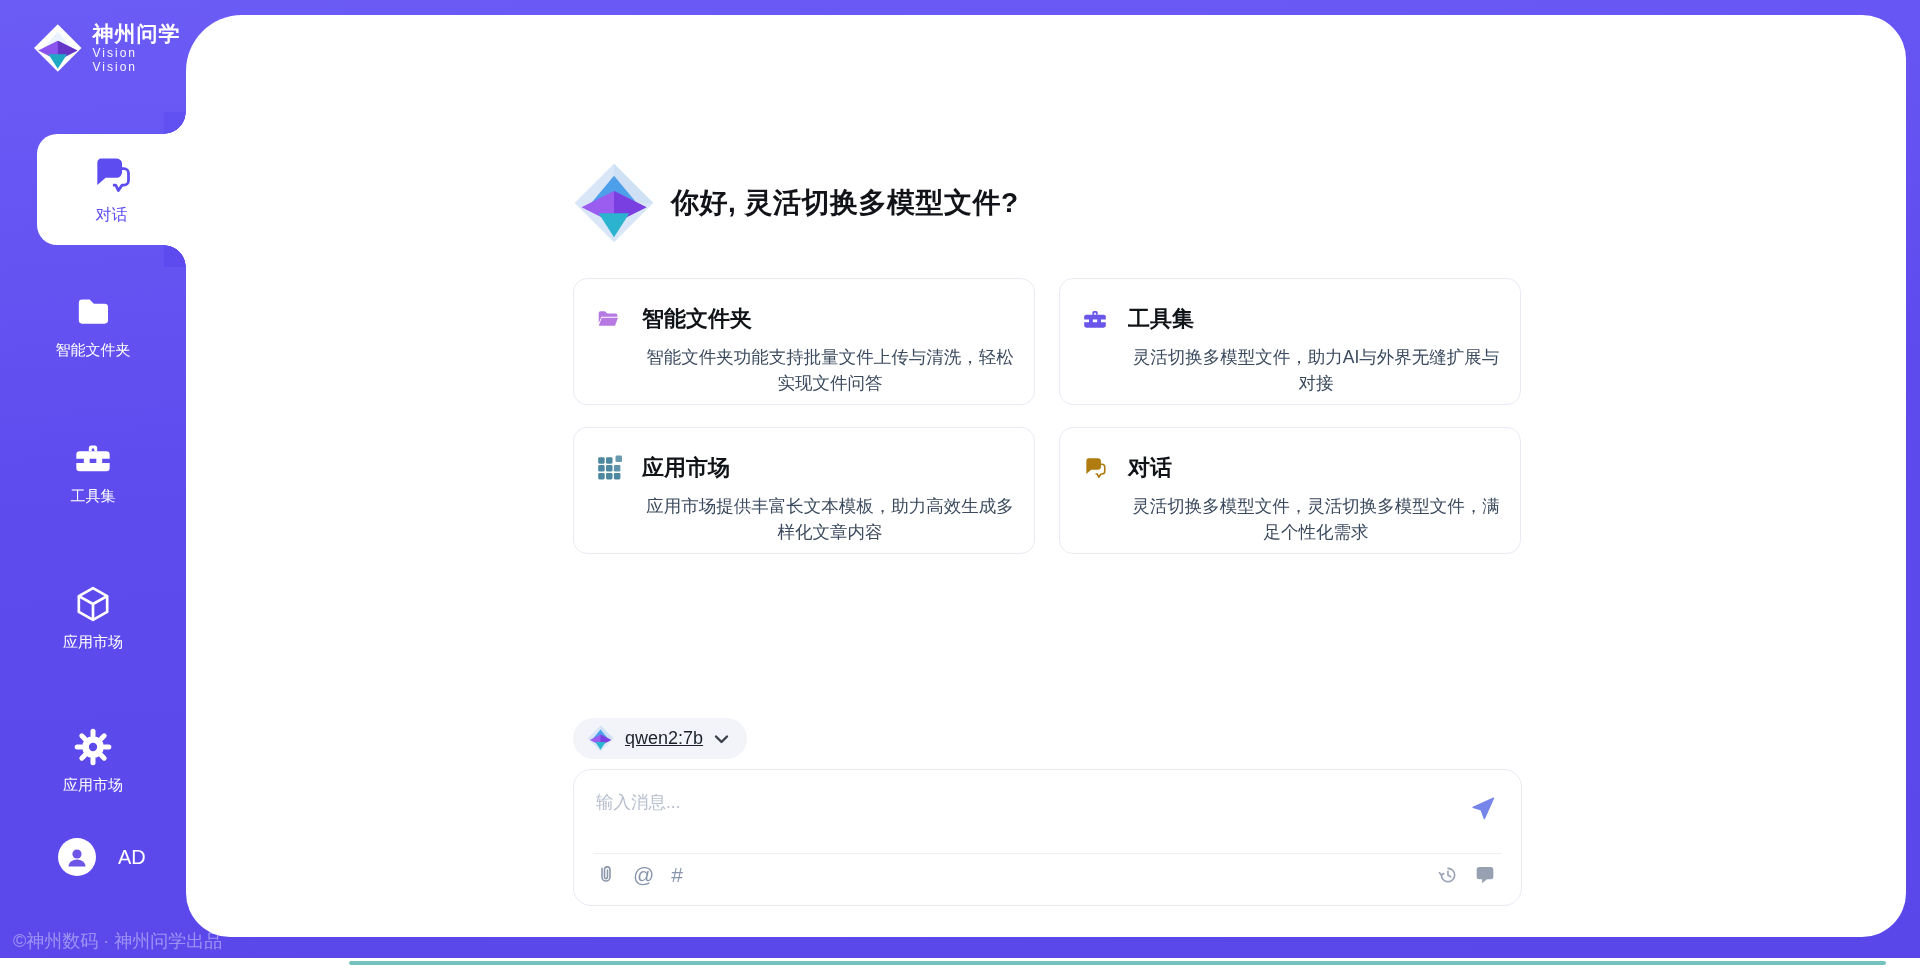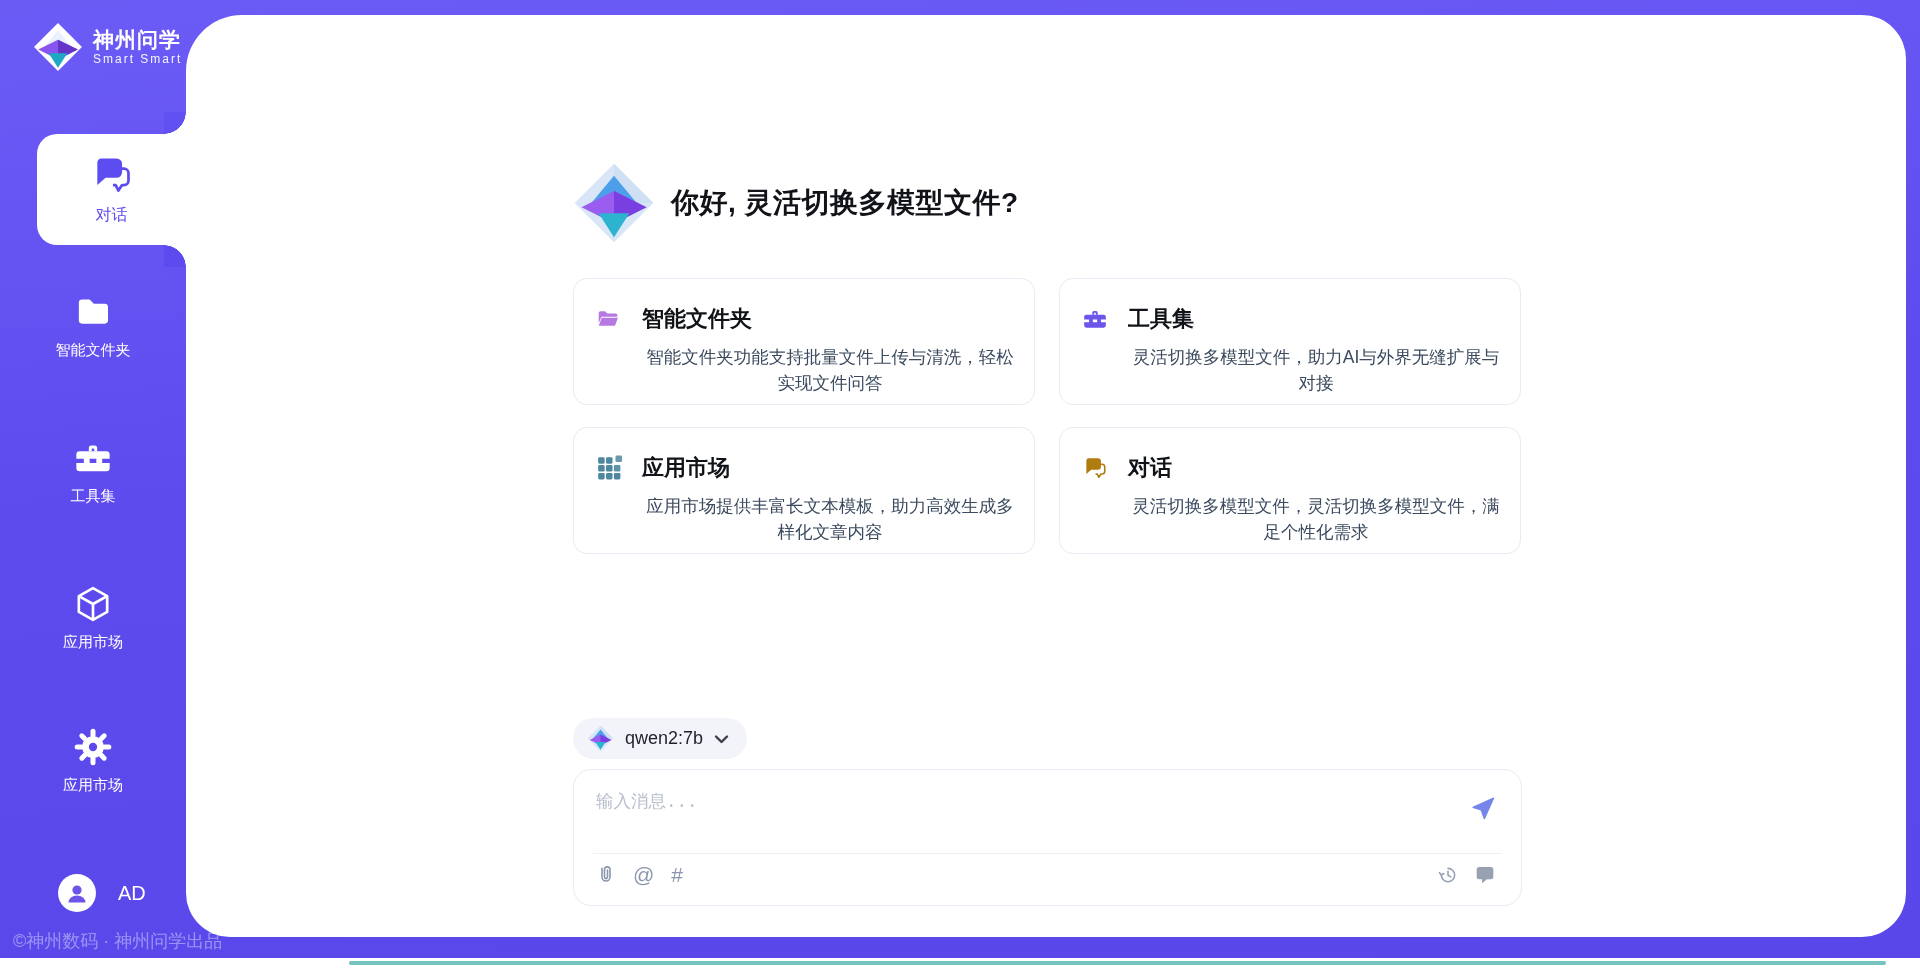--- a/index.html
+++ b/index.html
@@ -31,21 +31,21 @@
 
   .nav-active { position:absolute; left:37px; top:134px; width:149px; height:111px;
                 background:#ffffff; border-radius:20px 0 0 20px; display:flex; flex-direction:column;
                 align-items:center; justify-content:center; gap:8px; color:#5d4cf0; cursor:pointer; }
   .nav-active svg { width:44px; height:44px; }
   .nav-active .nav-label { font-size:16px; }
   .fillet { position:absolute; left:164px; width:22px; height:22px; }
   .fillet-top { top:112px; background:radial-gradient(circle at 0 0, #6150f2 0 21.5px, #ffffff 22px); }
   .fillet-bottom { top:245px; background:radial-gradient(circle at 0 100%, #5d4bef 0 21.5px, #ffffff 22px); }
 
-  .user-badge { position:absolute; left:58px; top:874px; display:flex; align-items:center; gap:22px; }
+  .user-badge { position:absolute; left:58px; top:838px; display:flex; align-items:center; gap:22px; }
   .avatar { width:38px; height:38px; border-radius:50%; background:#ffffff; display:flex;
             align-items:center; justify-content:center; }
   .avatar svg { width:24px; height:24px; color:#6e55e8; }
   .user-name { font-size:20px; color:#fff; }
   .copyright { position:absolute; left:13px; top:929px; font-size:18px; color:rgba(255,255,255,.4); white-space:nowrap; }
 
   
   .greeting { position:absolute; left:573px; top:162px; display:flex; align-items:center; gap:16px; }
   .greeting svg { width:82px; height:82px; }
   .greeting-title { font-size:28px; font-weight:bold; color:#111319; letter-spacing:.5px; }
@@ -56,27 +56,27 @@
   .card-head { display:flex; align-items:center; gap:20px; }
   .card-head svg { width:26px; height:26px; flex:0 0 auto; }
   .card-title { font-size:22px; font-weight:bold; color:#101317; }
   .card-desc { margin:10px 0 0 46px; width:376px; font-size:17.5px; line-height:1.5; color:#3b4a5e;text-align:center; }
   .ic-folder { color:#b679e2; } .ic-toolbox { color:#6a57ea; }
   .ic-grid { color:#4d87a0; } .ic-chat-amber { color:#b07c10; }
 
   .model-pill { position:absolute; left:573px; top:718px; height:41px; padding:0 18px 0 14px;
                 display:flex; align-items:center; gap:11px; background:#f3f4f9; border-radius:21px; cursor:pointer; }
   .model-pill svg.logo { width:27px; height:27px; }
-  .model-name { font-size:18px; color:#1c212b; }
+  .model-name { font-size:18px; color:#1c212b;text-decoration:underline; }
   .model-pill .chev { width:15px; height:10px; color:#3a3f4a; }
 
   .composer { position:absolute; left:573px; top:769px; width:949px; height:137px;
               background:#fff; border:1.5px solid #e8eaf4; border-radius:18px; }
   .composer-input { position:absolute; left:22px; top:17px; width:840px; height:30px; border:none; outline:none;
-                    font-size:17.5px; color:#30384a; font-family:Liberation Mono, monospace; background:transparent; }
+                    font-size:17.5px; color:#30384a; font-family:Liberation Sans, sans-serif; background:transparent; }
   .composer-input::placeholder { color:#b7bfcd; }
   .send-btn { position:absolute; right:25px; top:25px; width:26px; height:26px; color:#7585ea; cursor:pointer; }
   .send-btn svg { width:26px; height:26px; }
   .composer-divider { position:absolute; left:19px; right:19px; top:83px; height:1px; background:#eef0f6; }
   .composer-footer { position:absolute; left:22px; right:26px; top:95px; display:flex; align-items:center; }
   .foot-left { display:flex; align-items:center; gap:17px; color:#8996ab; }
   .foot-left .txt-ic { font-size:21px; line-height:20px; cursor:pointer; }
   .foot-left svg { width:20px; height:20px; cursor:pointer; }
   .foot-right { margin-left:auto; display:flex; align-items:center; gap:17px; color:#97a1b2; }
   .foot-right svg { width:20px; height:20px; cursor:pointer; }
@@ -163,21 +163,21 @@
 
   <div class="panel"></div>
 
   <aside class="sidebar">
     <div class="brand">
       <svg viewBox="0 0 48 48">
           <use href="#diamond-white"></use>
         </svg>
       <div>
         <div class="brand-name">神州问学</div>
-        <div class="brand-sub">Smart  Smart</div>
+        <div class="brand-sub">Vision  Vision</div>
       </div>
     </div>
 
     <div class="fillet fillet-top"></div>
     <div class="fillet fillet-bottom"></div>
     <div class="nav-active">
       <svg viewBox="0 0 48 48">
           <use href="#ic-chat"></use>
         </svg>
       <div class="nav-label">对话</div>

